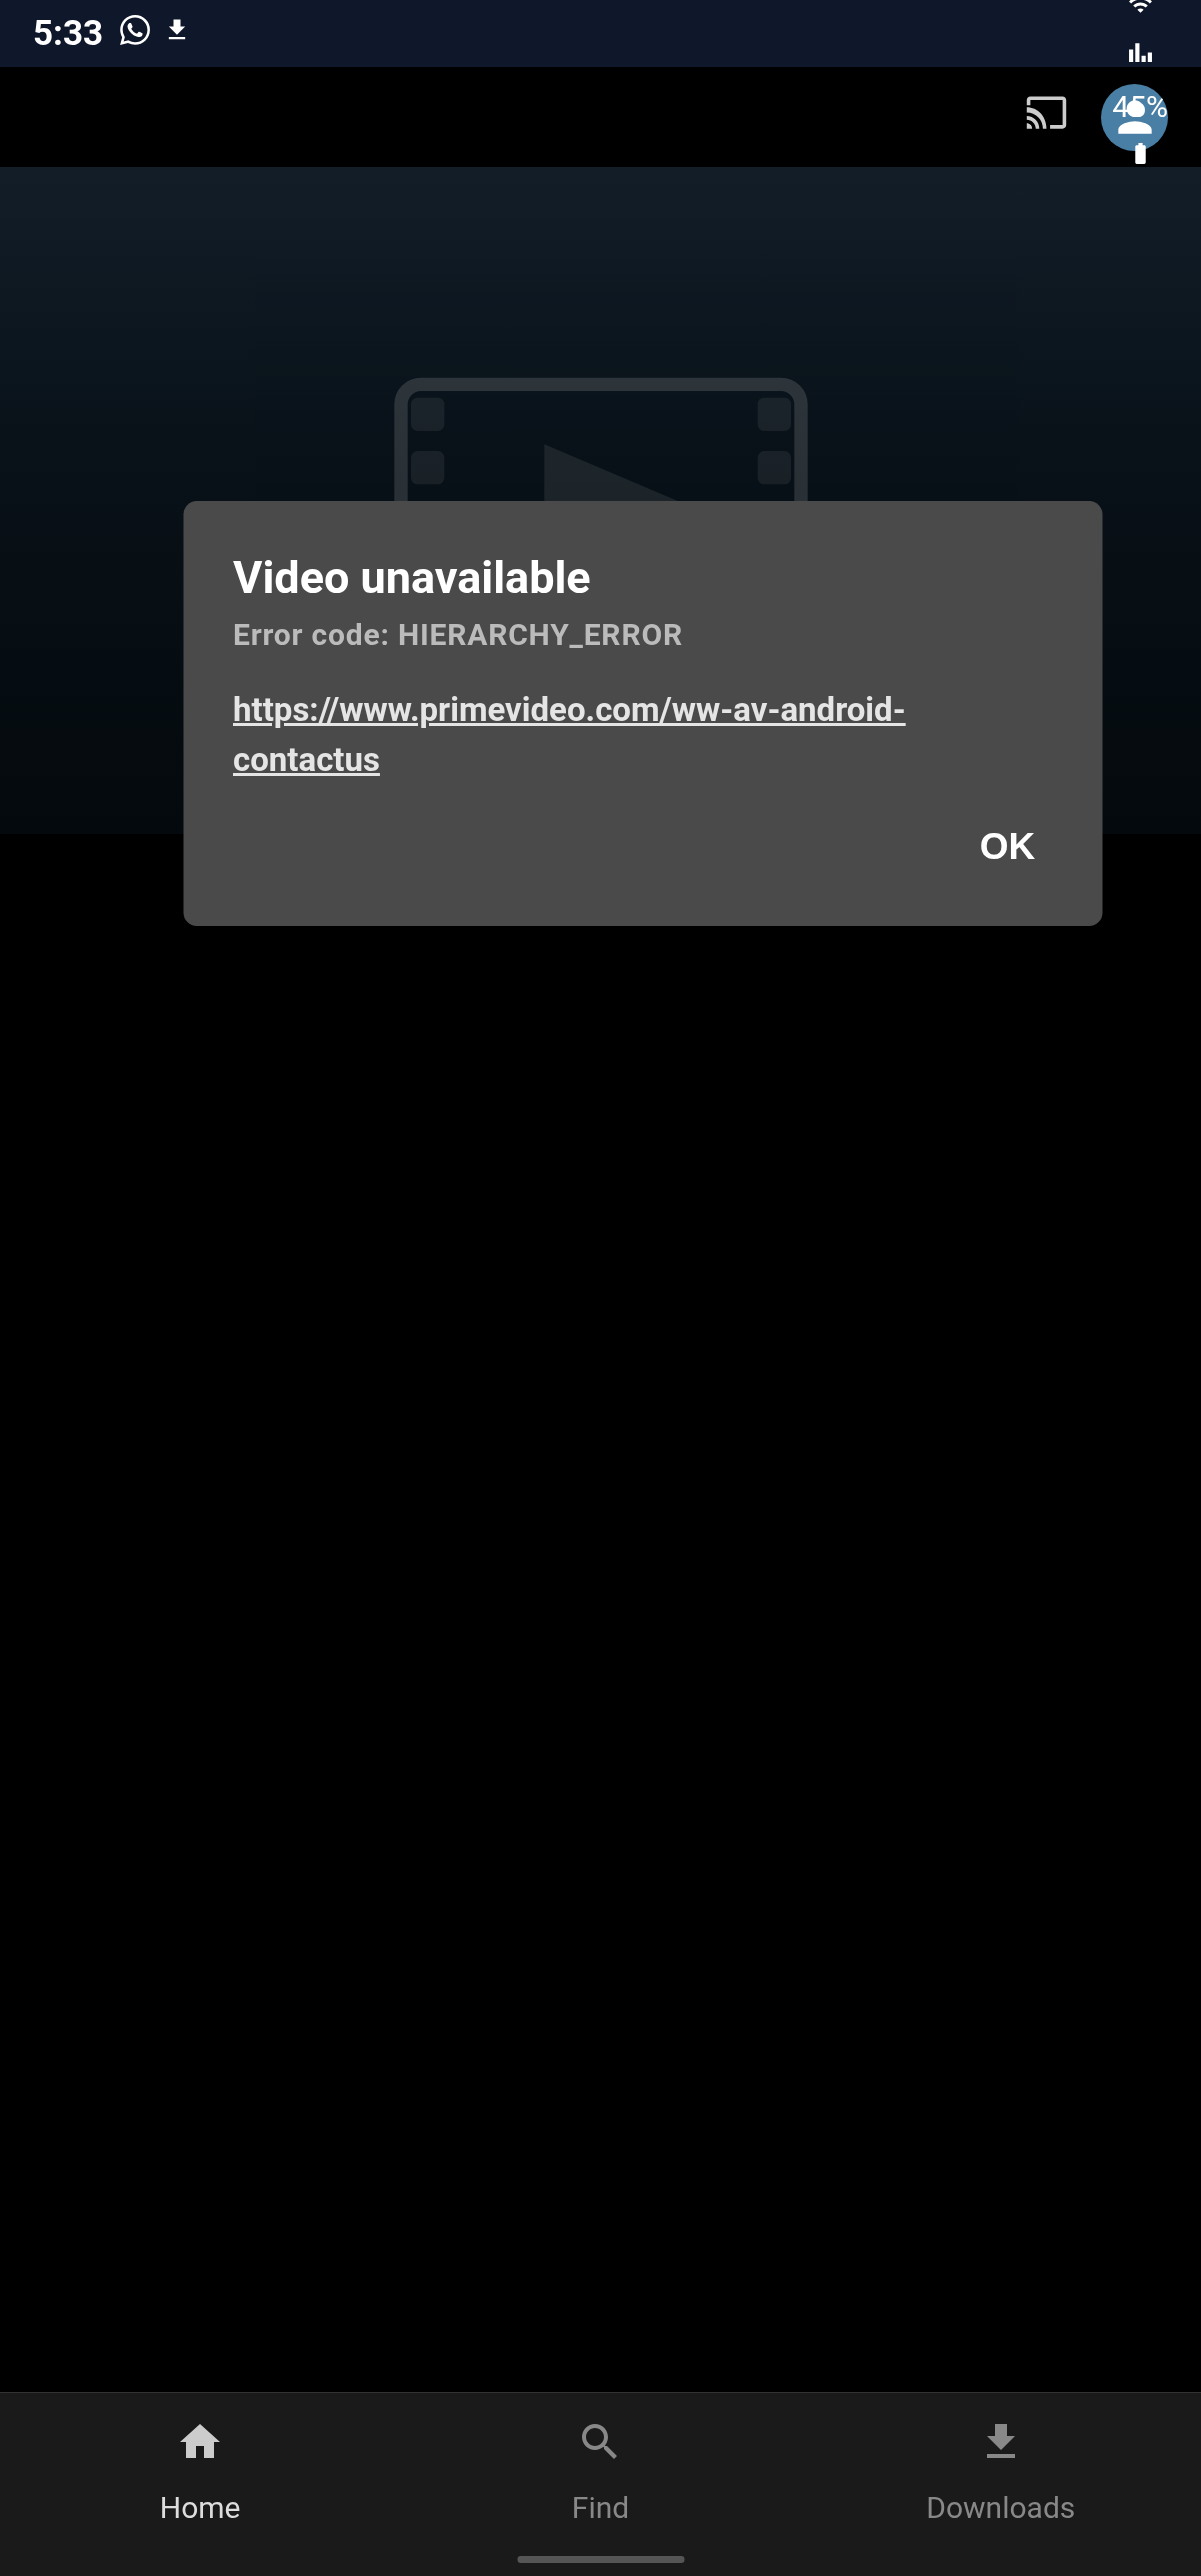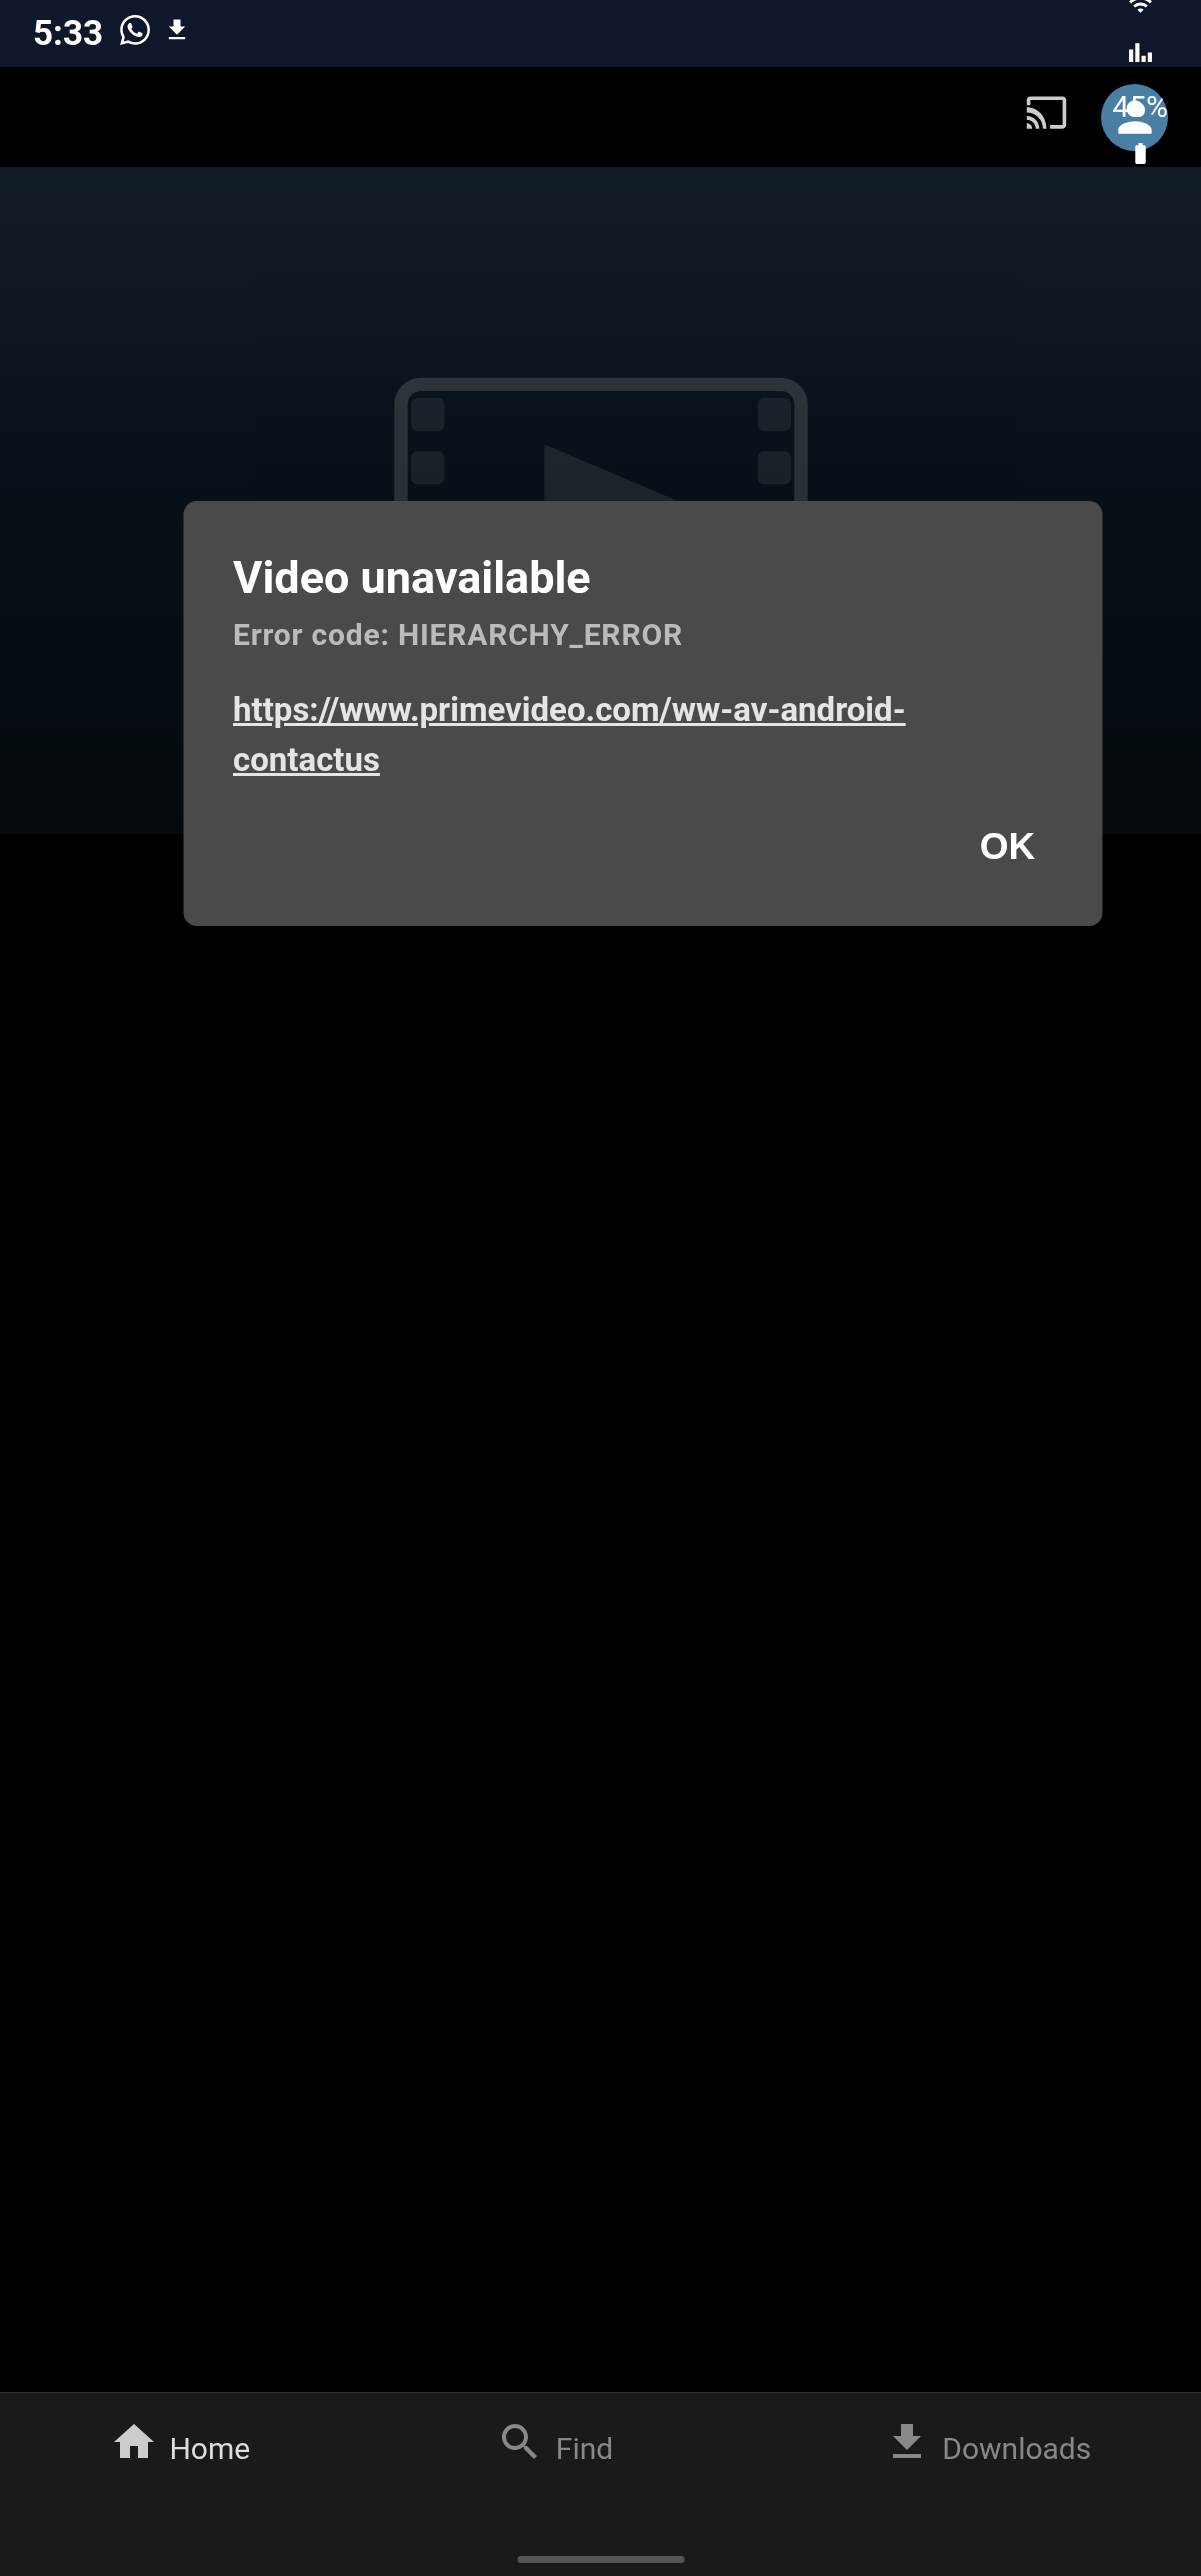--- a/index.html
+++ b/index.html
@@ -220,24 +220,26 @@
       display: flex;
       align-items: flex-start;
       justify-content: space-around;
       padding-top: 25px;
       z-index: 100;
       border-top: 0.8px solid #333;
     }
 
     .nav-item {
       display: flex;
+      flex-direction: column;
       align-items: center;
       gap: 11.7px;
       cursor: pointer;
       min-width: 167px;
+      justify-content: flex-end;
     }
 
     .nav-icon {
       font-size: 50px;
       color: #888888;
     }
 
     .nav-label {
       font-size: 30px;
       color: #888888;

